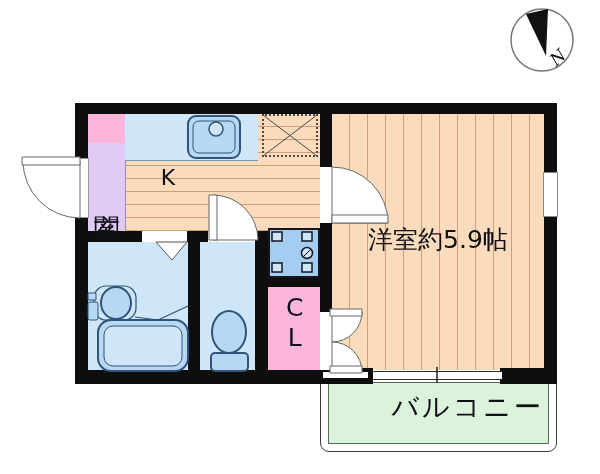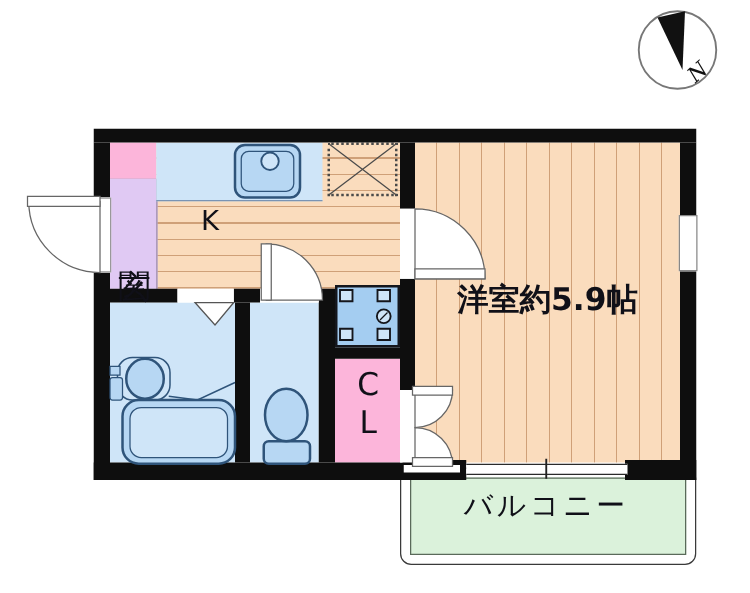--- a/index.html
+++ b/index.html
@@ -143,19 +143,19 @@
       <circle cx="542" cy="40" r="31" fill="#ffffff" stroke="#777" stroke-width="1.5"></circle>
       <polygon points="526,14 548,9 546,56" fill="#111"></polygon>
       <text x="553" y="68" transform="rotate(-42 553 63)" font-family="DejaVu Serif, serif" font-style="italic" font-size="17" fill="#111">N</text>
     </g>
   </svg>
 
   <div class="lbl vert" style="left:88px;top:158px;width:37px;height:76px;font-size:26px;letter-spacing:3px;">玄関</div>
 
   <div class="lbl" style="left:120px;top:166px;width:96px;font-size:22px;">K</div>
 
-  <div class="lbl" style="left:332px;top:227px;width:212px;font-size:25px;font-weight:bold;">洋室約5.9帖</div>
+  <div class="lbl" style="left:332px;top:227px;width:212px;font-size:25px;">洋室約5.9帖</div>
 
   <div class="lbl vert" style="left:272px;top:291px;width:44px;height:64px;font-size:25px;letter-spacing:1px;">CL</div>
 
-  <div class="lbl" style="left:330px;top:393px;width:214px;font-size:23px;letter-spacing:3px;">バルコニー</div>
+  <div class="lbl" style="left:330px;top:393px;width:214px;font-size:27px;letter-spacing:3px;text-align:right;">バルコニー</div>
 
 </div>
 
 </body></html>

